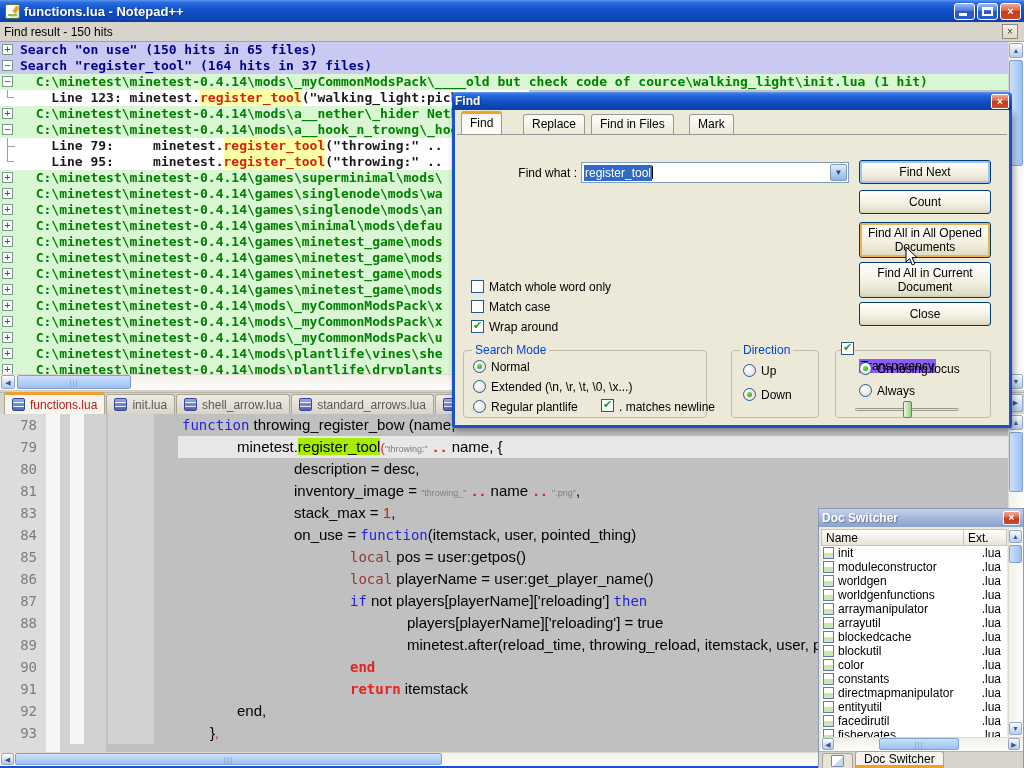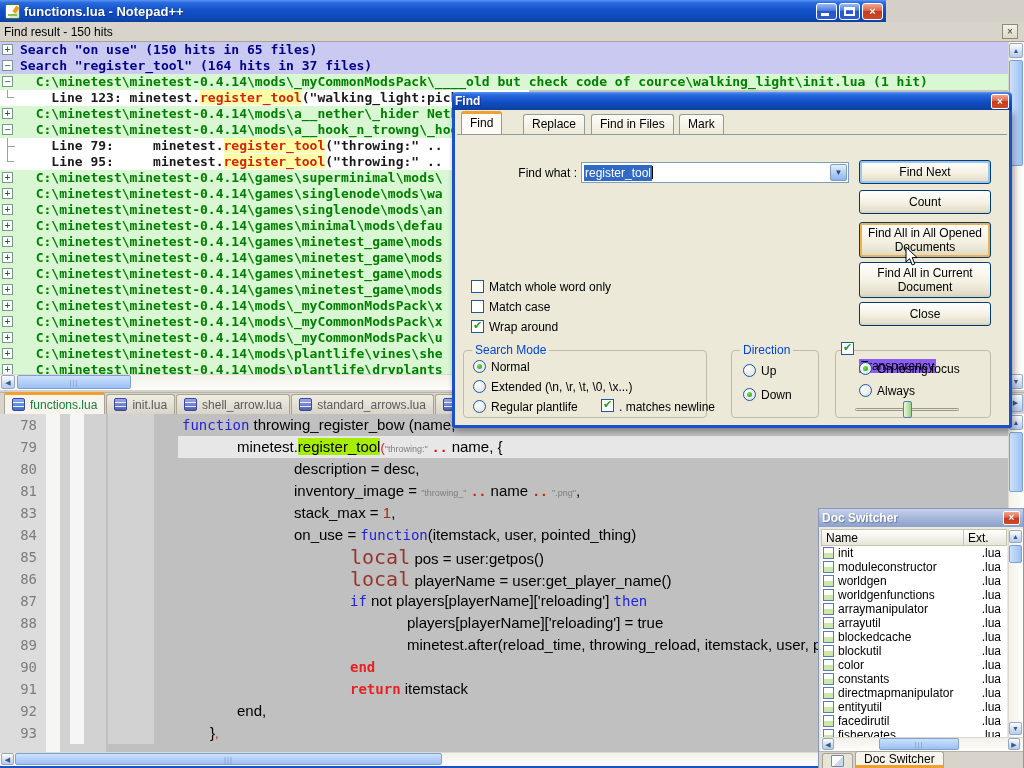--- a/index.html
+++ b/index.html
@@ -1,21 +1,21 @@
 <!DOCTYPE html>
 <html><head>
 <meta charset="utf-8">
 <style>
   html,body{margin:0;padding:0;}
   body{width:1024px;height:768px;position:relative;overflow:hidden;background:#d4d0c8;
        font-family:"Liberation Sans",sans-serif;}
   *{box-sizing:border-box;}
 
   
-  #titlebar{position:absolute;left:0;top:0;width:886px;height:22px;
+  #titlebar{position:absolute;left:0;top:0;width:1024px;height:22px;
     background:linear-gradient(180deg,#5a96f2 0%,#2a6be0 12%,#1351c8 45%,#0f49b8 82%,#0c3f9e 100%);
     display:flex;align-items:center;padding:0 3px;}
   #app-icon{width:15px;height:15px;margin:0 4px 0 2px;position:relative;
     background:linear-gradient(135deg,#ffffff 0 60%,#dfe8d0 60%);border:1px solid #4a7a3a;border-radius:2px;}
   #app-icon::after{content:"";position:absolute;left:2px;top:9px;width:9px;height:2px;background:#8cc04c;}
   #app-icon::before{content:"";position:absolute;left:8px;top:1px;width:4px;height:7px;background:#e8a020;transform:rotate(35deg);}
   #title-text{color:#fff;font-weight:bold;font-size:13px;text-shadow:1px 1px 1px #10308a;flex:1;}
   .tbtn{width:21px;height:17px;margin-left:2px;border:1px solid #fff;border-radius:3px;position:relative;
     background:linear-gradient(180deg,#9db9f2 0%,#4a78e0 45%,#2a58c8 50%,#2e5cd0 100%);}
   .tbtn.close{background:linear-gradient(180deg,#f0a890 0%,#dd6248 45%,#c63c1e 50%,#cc4a28 100%);
@@ -59,39 +59,39 @@
   .sb-track-v{position:absolute;background:linear-gradient(90deg,#f2f1ea,#fdfdfb);border-left:1px solid #dcdace;}
   .sb-track-h{position:absolute;background:linear-gradient(180deg,#f2f1ea,#fdfdfb);border-top:1px solid #dcdace;}
   .grip{position:absolute;left:50%;top:50%;transform:translate(-50%,-50%);color:#7da2ce;font-size:8px;letter-spacing:1px;}
 
   
   #tabbar{position:absolute;left:0;top:392px;width:1024px;height:22px;background:#d8d4cb;
     border-top:1px solid #b8b4a8;display:flex;align-items:flex-end;padding-left:4px;}
   .etab{height:20px;display:flex;align-items:center;padding:0 7px;margin-right:1px;font-size:12px;color:#5a5a5a;
     border:1px solid #a8a494;border-bottom:none;border-radius:3px 3px 0 0;
     background:linear-gradient(180deg,#efece2,#d8d4c8);white-space:nowrap;}
-  .etab.active{height:22px;background:#f6f4ec;color:#15803d;border-top:3px solid #f0a030;}
+  .etab.active{height:22px;background:#f6f4ec;color:#b91c1c;border-top:3px solid #f0a030;}
   .ticon{width:13px;height:13px;margin-right:5px;border:1px solid #3848a0;border-radius:2px;
     background:repeating-linear-gradient(180deg,rgba(255,255,255,0) 0 3px,rgba(255,255,255,.85) 3px 4px),
                linear-gradient(180deg,#9aa8e8,#5060b0);}
   .etab.active .ticon{background:repeating-linear-gradient(180deg,rgba(255,255,255,0) 0 3px,rgba(255,255,255,.9) 3px 4px),
                linear-gradient(180deg,#88b0e8,#3a70c8);}
 
   
   #editor{position:absolute;left:0;top:414px;width:1008px;height:338px;overflow:hidden;
     background:linear-gradient(90deg,#dcdcdc 0 46px,#f6f6f4 46px 60px,#d2d2d2 60px 106px,#c0c0c0 106px);}
   .crow{display:flex;height:22px;line-height:22px;white-space:pre;gap:24px;}
   .cnumcell{flex:0 0 46px;text-align:right;padding-right:9px;color:#7c7c7c;
     font-family:"DejaVu Sans Mono",monospace;font-size:14px;background:#dcdcdc;}
   .cbm{flex:0 0 14px;background:#f6f6f4;}
   .cfold{flex:0 0 46px;background:#d2d2d2;}
   .ccode{flex:1;background:#c0c0c0;font-size:15px;color:#000;}
   .crow.cur .ccode{background:#e7e7e7;}
   .ck{color:#2222dd;font-family:"DejaVu Sans Mono",monospace;font-size:14px;}
-  .cl{color:#96342a;font-family:"DejaVu Sans Mono",monospace;font-size:20px;}
+  .cl{color:#96342a;font-family:"DejaVu Sans Mono",monospace;font-size:14px;}
   .ce{color:#e82020;font-weight:bold;font-family:"DejaVu Sans Mono",monospace;font-size:14px;}
   .cs{color:#7d7d7d;font-size:9px;}
   .co{color:#d42310;font-weight:bold;font-family:"DejaVu Sans Mono",monospace;font-size:13px;}
   .cp{color:#d42310;font-size:13px;}
   .cnum2{color:#a03000;}
   .cm{background:#a6ee00;color:#000;}
 
   
   #editor-hscroll{position:absolute;left:0;top:752px;width:1008px;height:14px;}
   #win-bottom{position:absolute;left:0;top:766px;width:1024px;height:2px;background:#1a50c8;}
@@ -276,21 +276,21 @@
 
 <div id="find-dialog">
   <div id="dlg-title">
     <div id="dlg-title-text">Find</div>
     <div id="dlg-close"><span>×</span></div>
   </div>
 
   <div class="dtab active" style="left:6px;">Find</div>
   <div class="dtab" style="left:68px;">Replace</div>
   <div class="dtab" style="left:136px;">Find in Files</div>
-  <div class="dtab" style="left:224px;">Mark</div>
+  <div class="dtab" style="left:234px;">Mark</div>
   <div id="dlg-tabline"></div>
 
   <div class="dlabel" style="left:44px;top:56px;width:78px;text-align:right;">Find what :</div>
   <div id="combo">
     <span id="combo-value">register_tool</span>
     <span id="combo-caret"></span>
     <span id="combo-btn">▼</span>
   </div>
 
   <div class="xpbtn" style="top:80px;height:24px;">Count</div>

